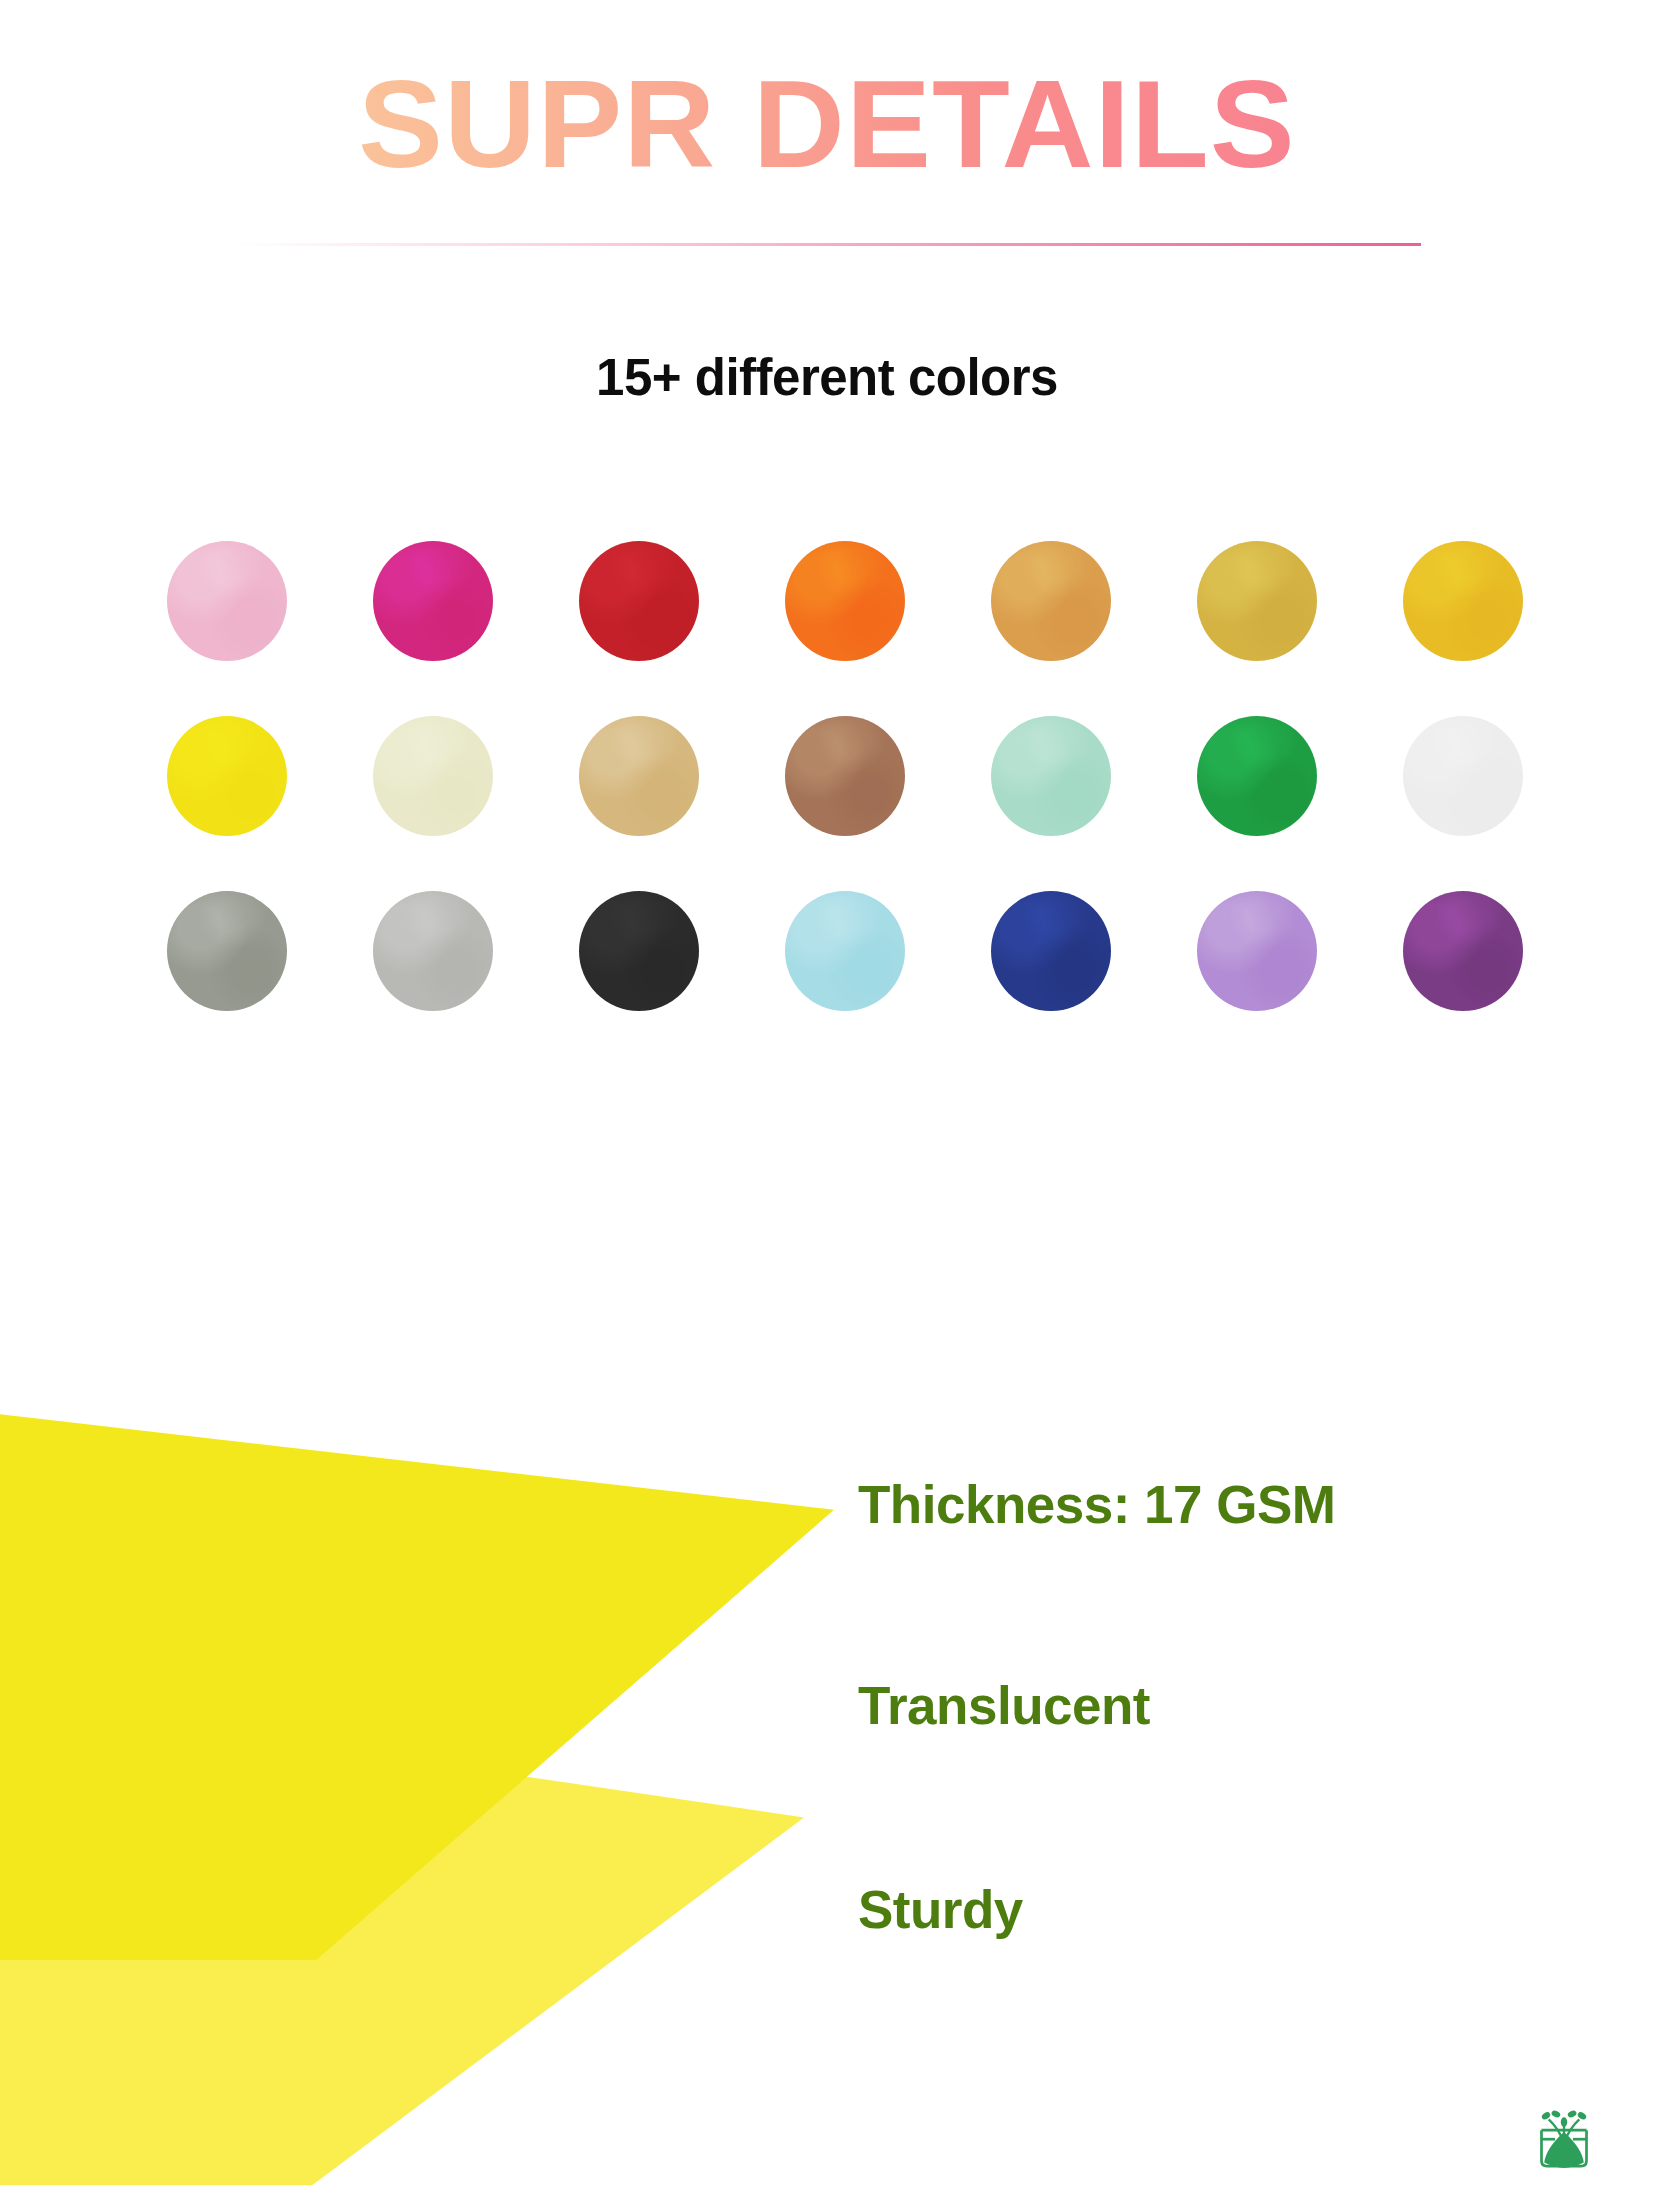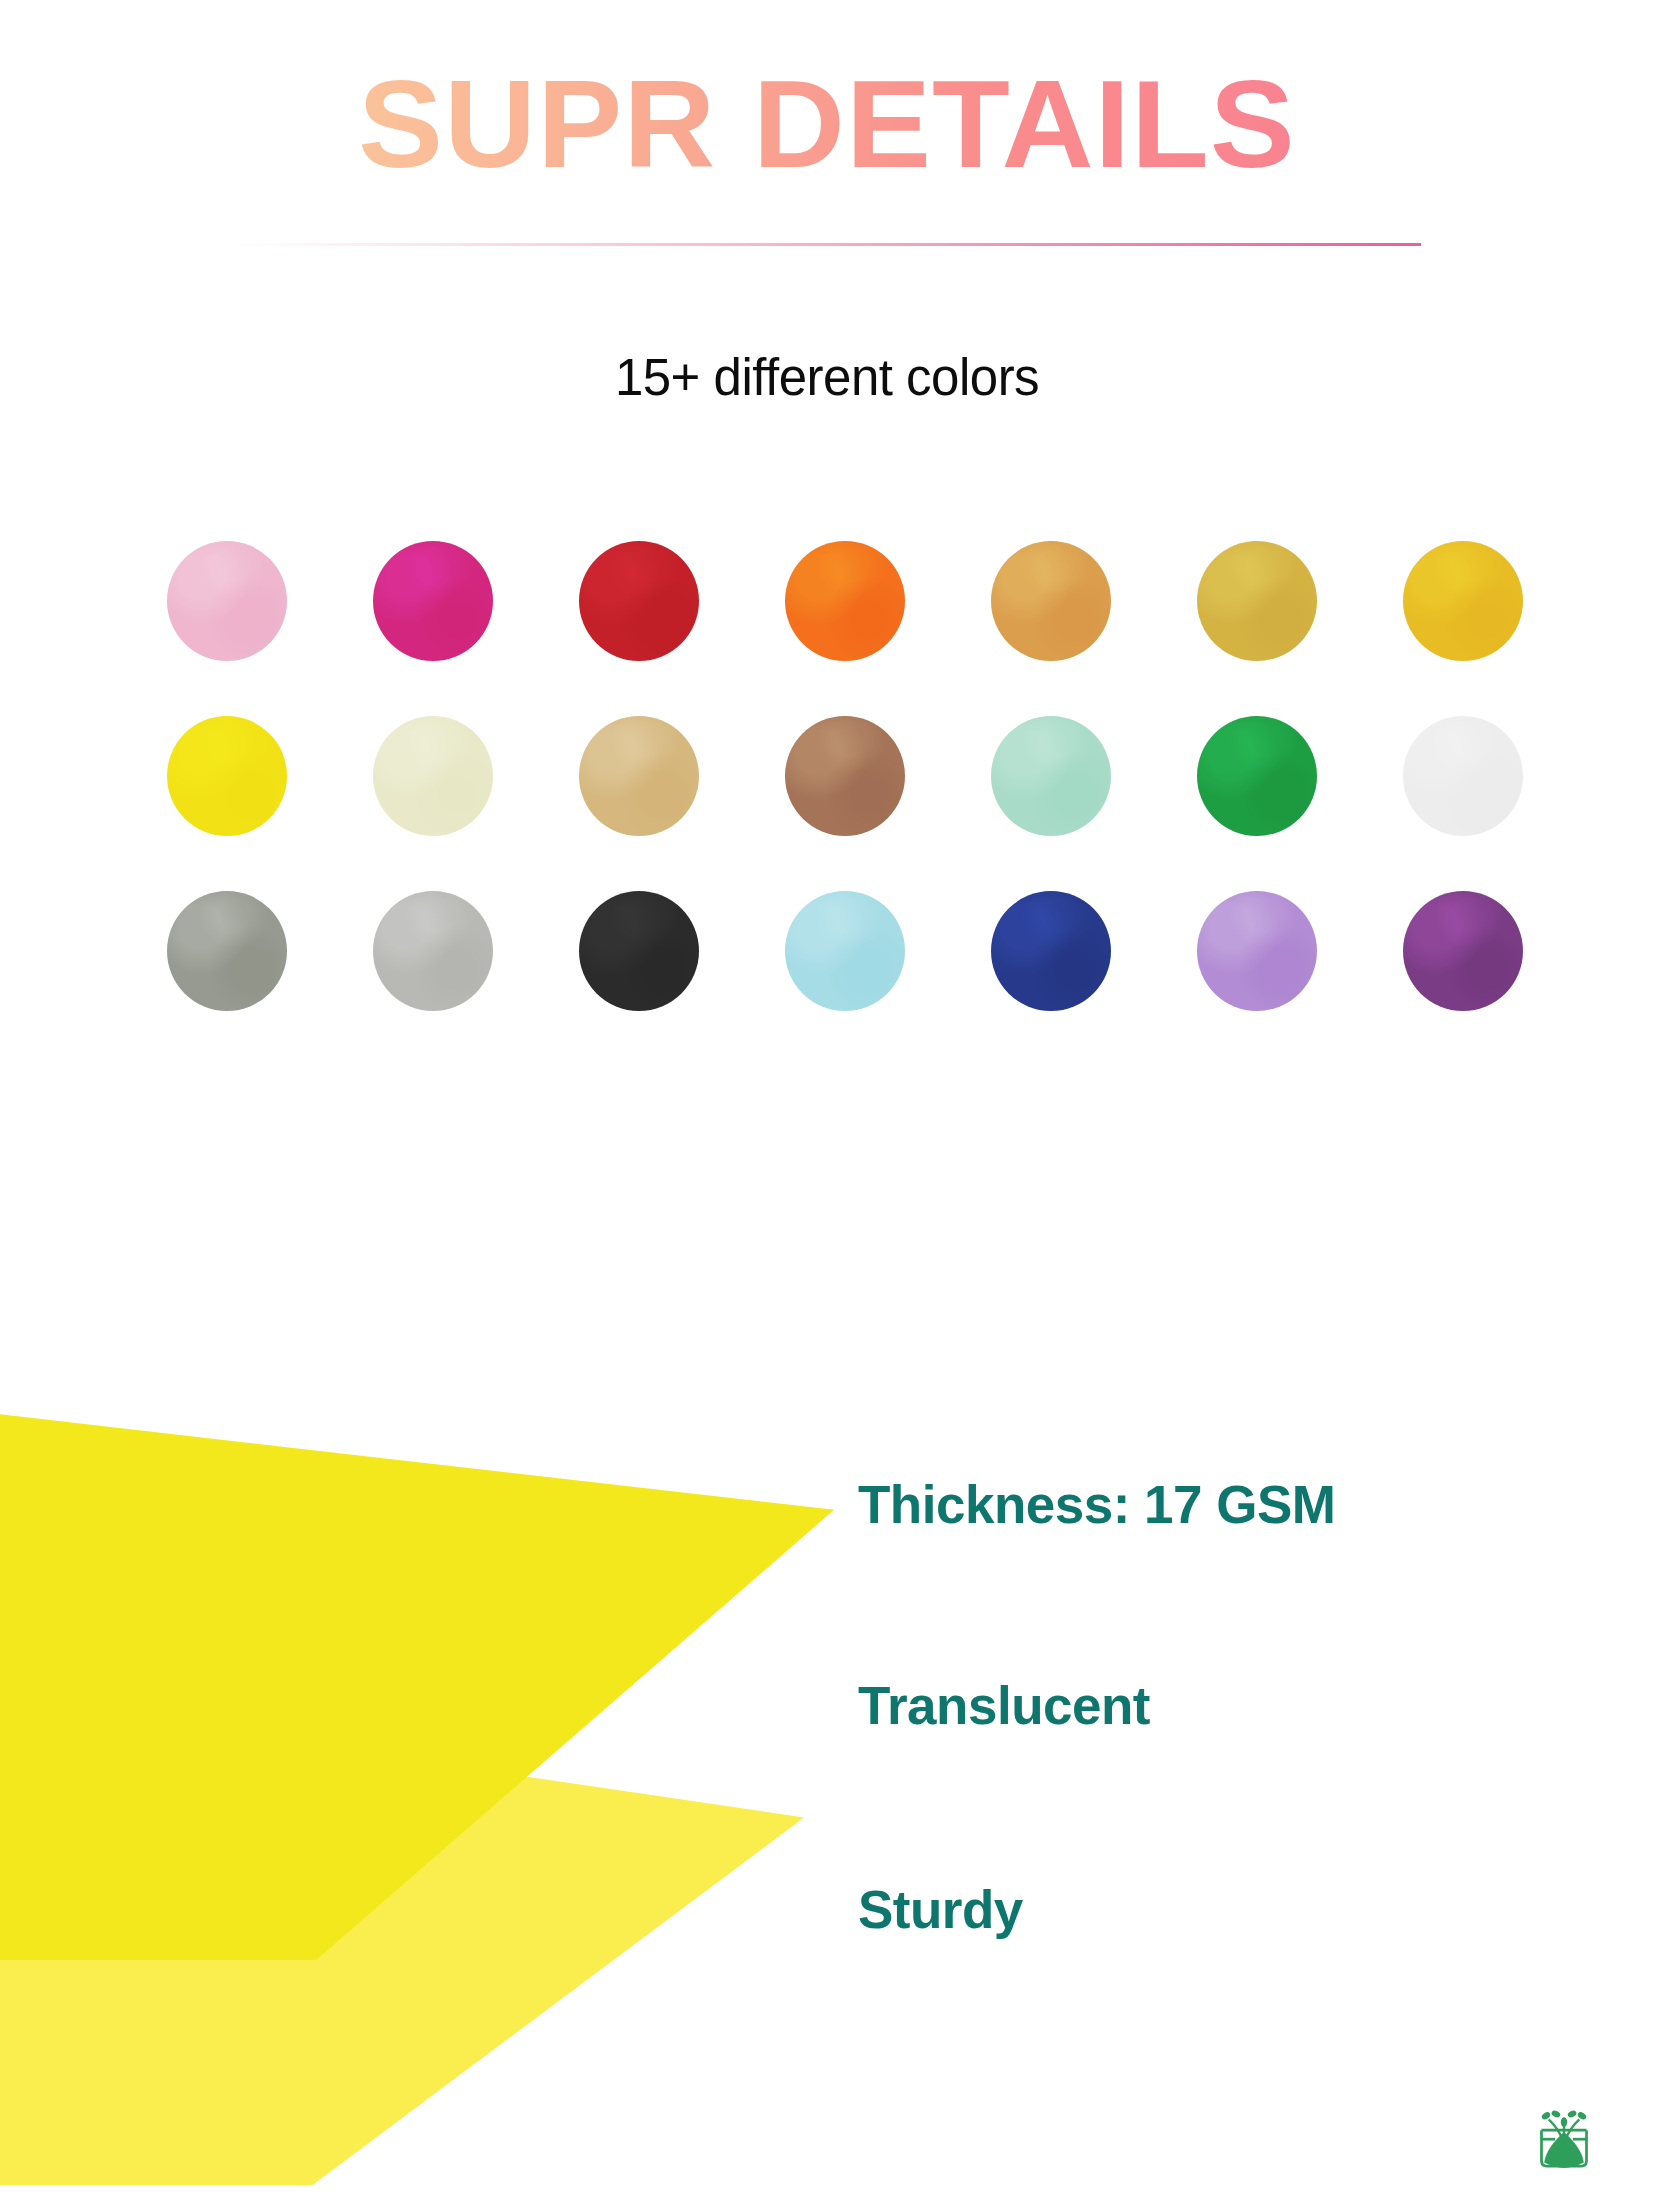--- a/index.html
+++ b/index.html
@@ -31,21 +31,21 @@
   }
   .title-rule {
     position:absolute; top:243px; left:235px; width:1186px; height:2.9px;
     background:linear-gradient(to right, rgba(247,125,160,0) 0%, rgba(247,125,160,0.28) 22%, rgba(240,110,155,0.70) 62%, rgba(237,95,150,1) 100%);
   }
 
   
   .subtitle {
     position:absolute; top:348px; left:0; width:1654px;
     text-align:center;
-    font-size:51px; font-weight:normal; color:#0d0d0d;
+    font-size:51px; font-weight:bold; color:#0d0d0d;
     letter-spacing:-0.5px;
   }
 
   
   .swatch-grid {
     position:absolute; top:541px; left:167px;
     width:1333px;
     display:grid;
     grid-template-columns:repeat(7, 120px);
     grid-auto-rows:120px;
@@ -78,21 +78,21 @@
   .sheet-front {
     position:absolute; left:-29px; top:0px;
     width:863px; height:549px;
     background:#F3E81C;
     clip-path:polygon(0% 0%, 100% 18%, 40% 100%, 0% 100%);
   }
 
   
   .features { position:absolute; left:858px; top:1475px; width:745px; }
   .feature {
-    font-size:53px; font-weight:bold; color:#0f766e;
+    font-size:53px; font-weight:bold; color:#4d7c0f;
     letter-spacing:-0.5px; line-height:1.15;
   }
   .feature.f1 { margin-bottom:140px; }
   .feature.f2 { margin-bottom:143px; }
 
   
   .logo {
     position:absolute; left:1519px; top:2096px;
     width:90px; height:90px;
   }

